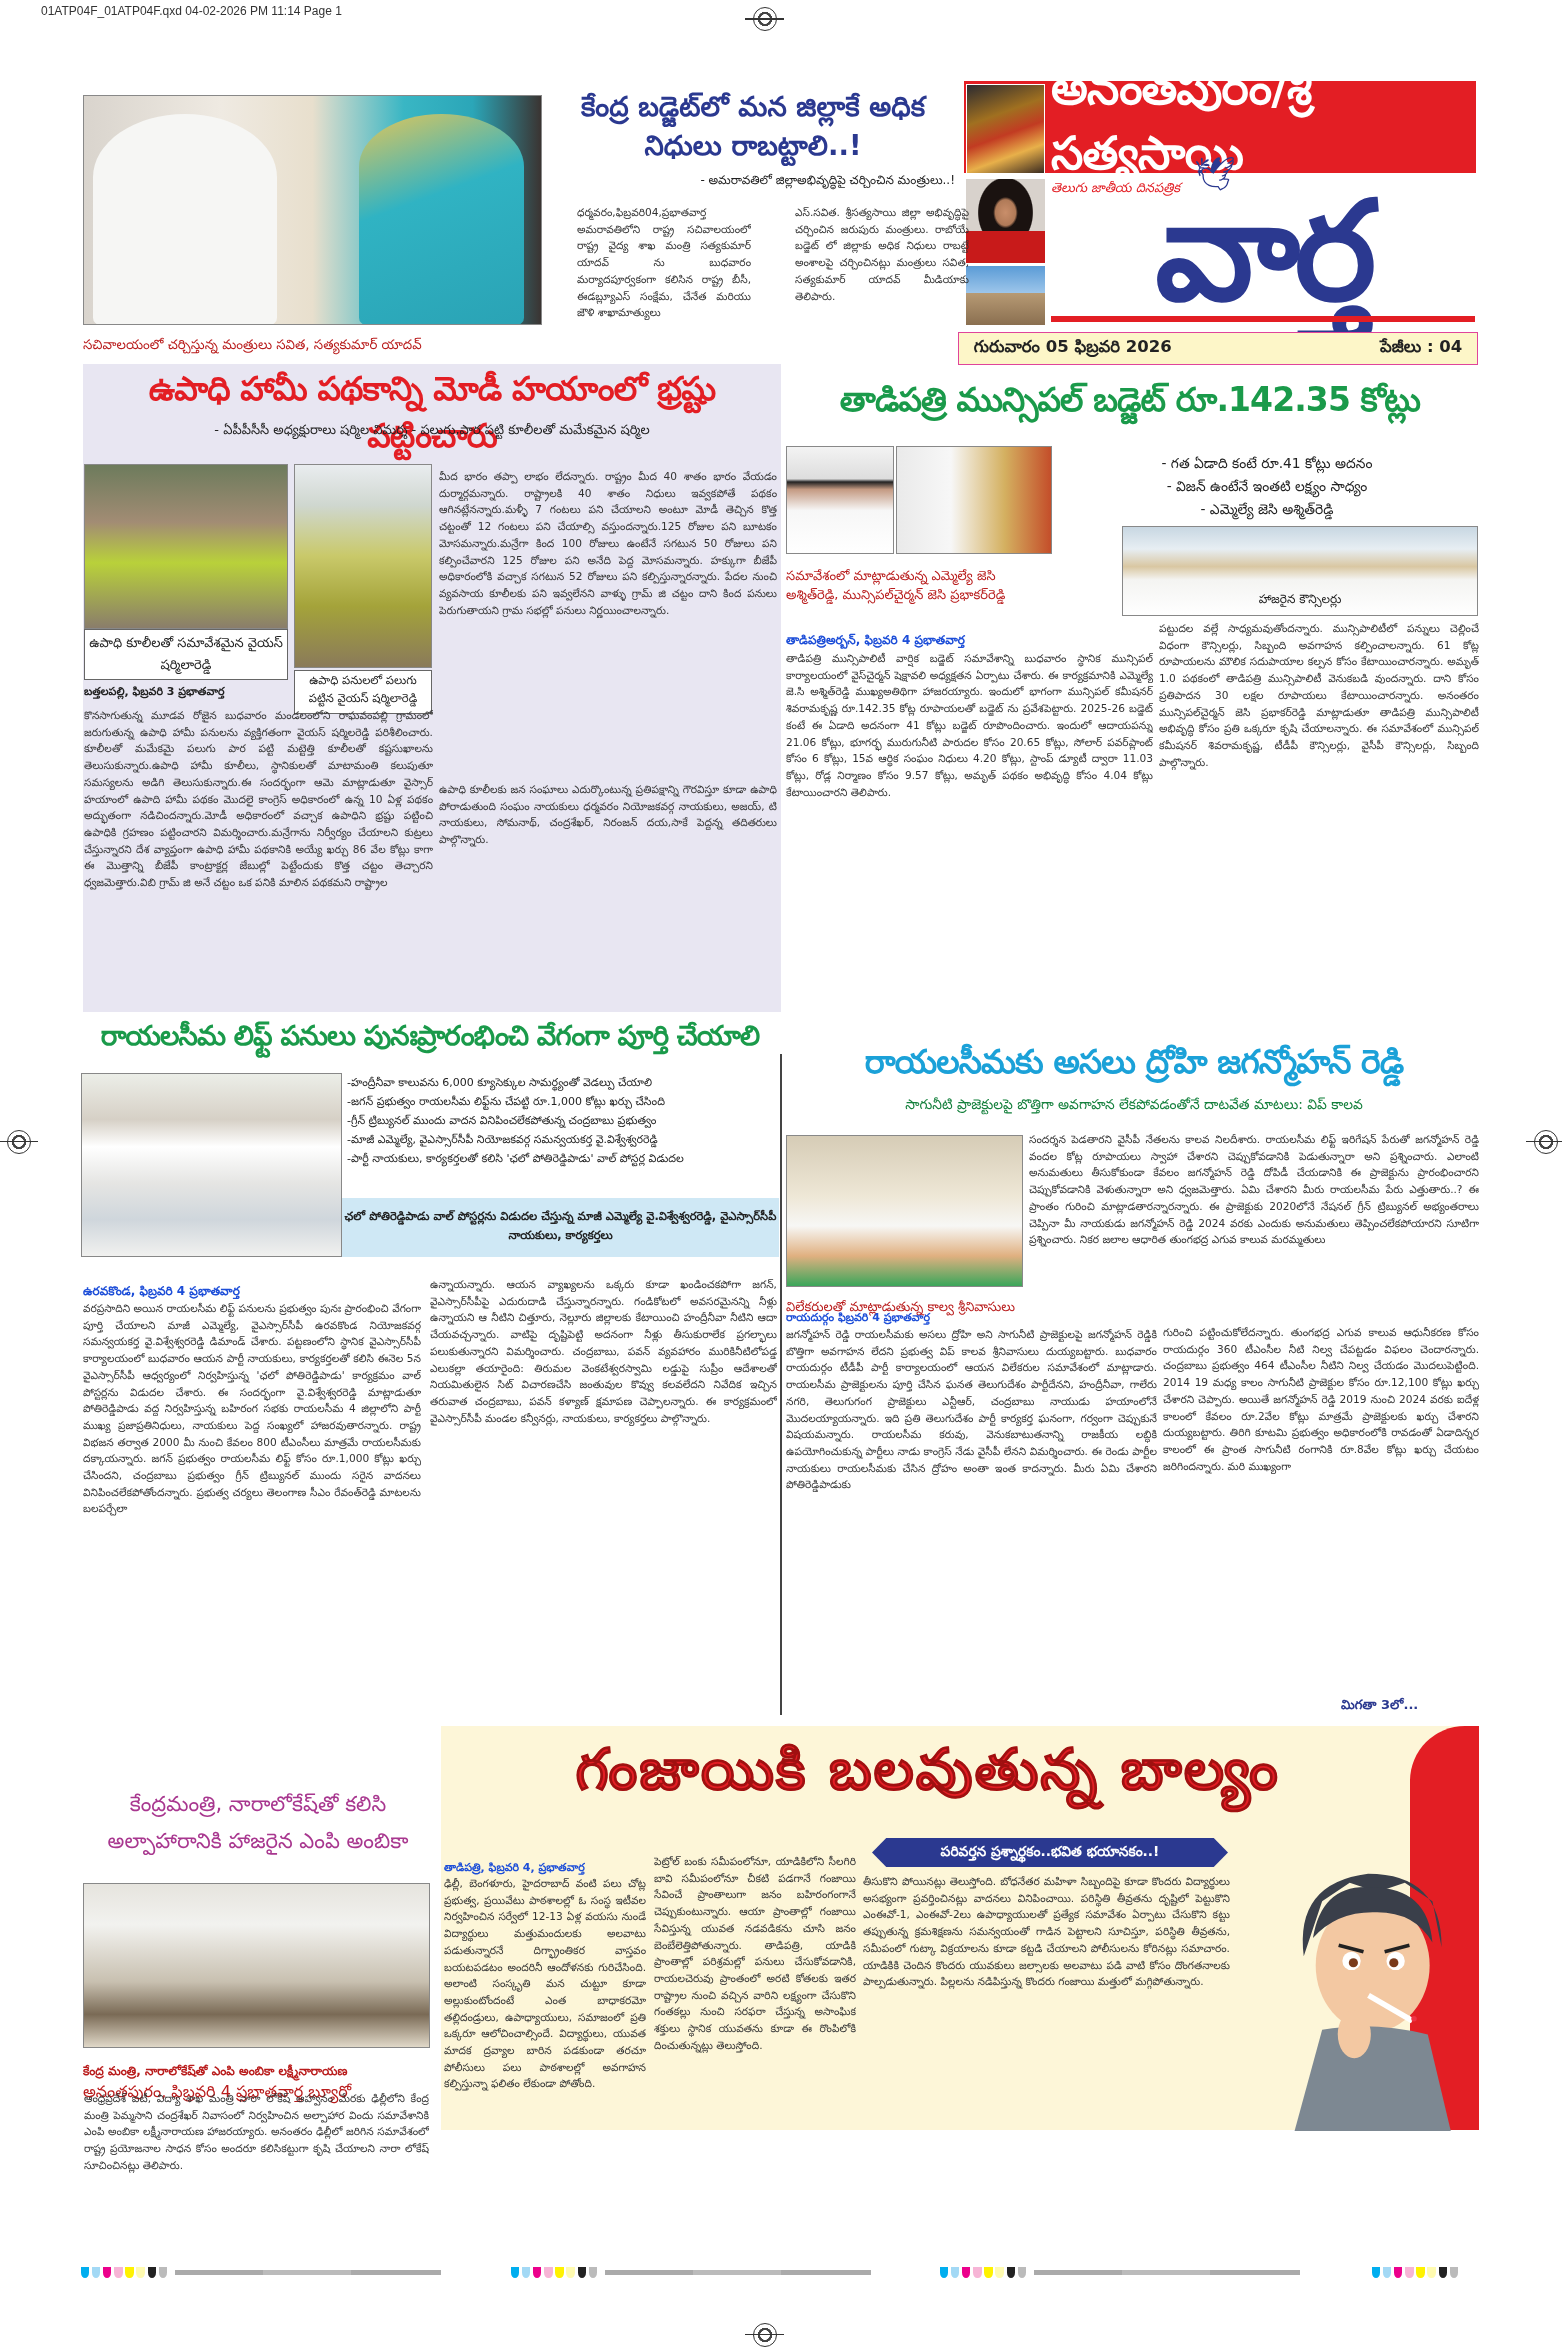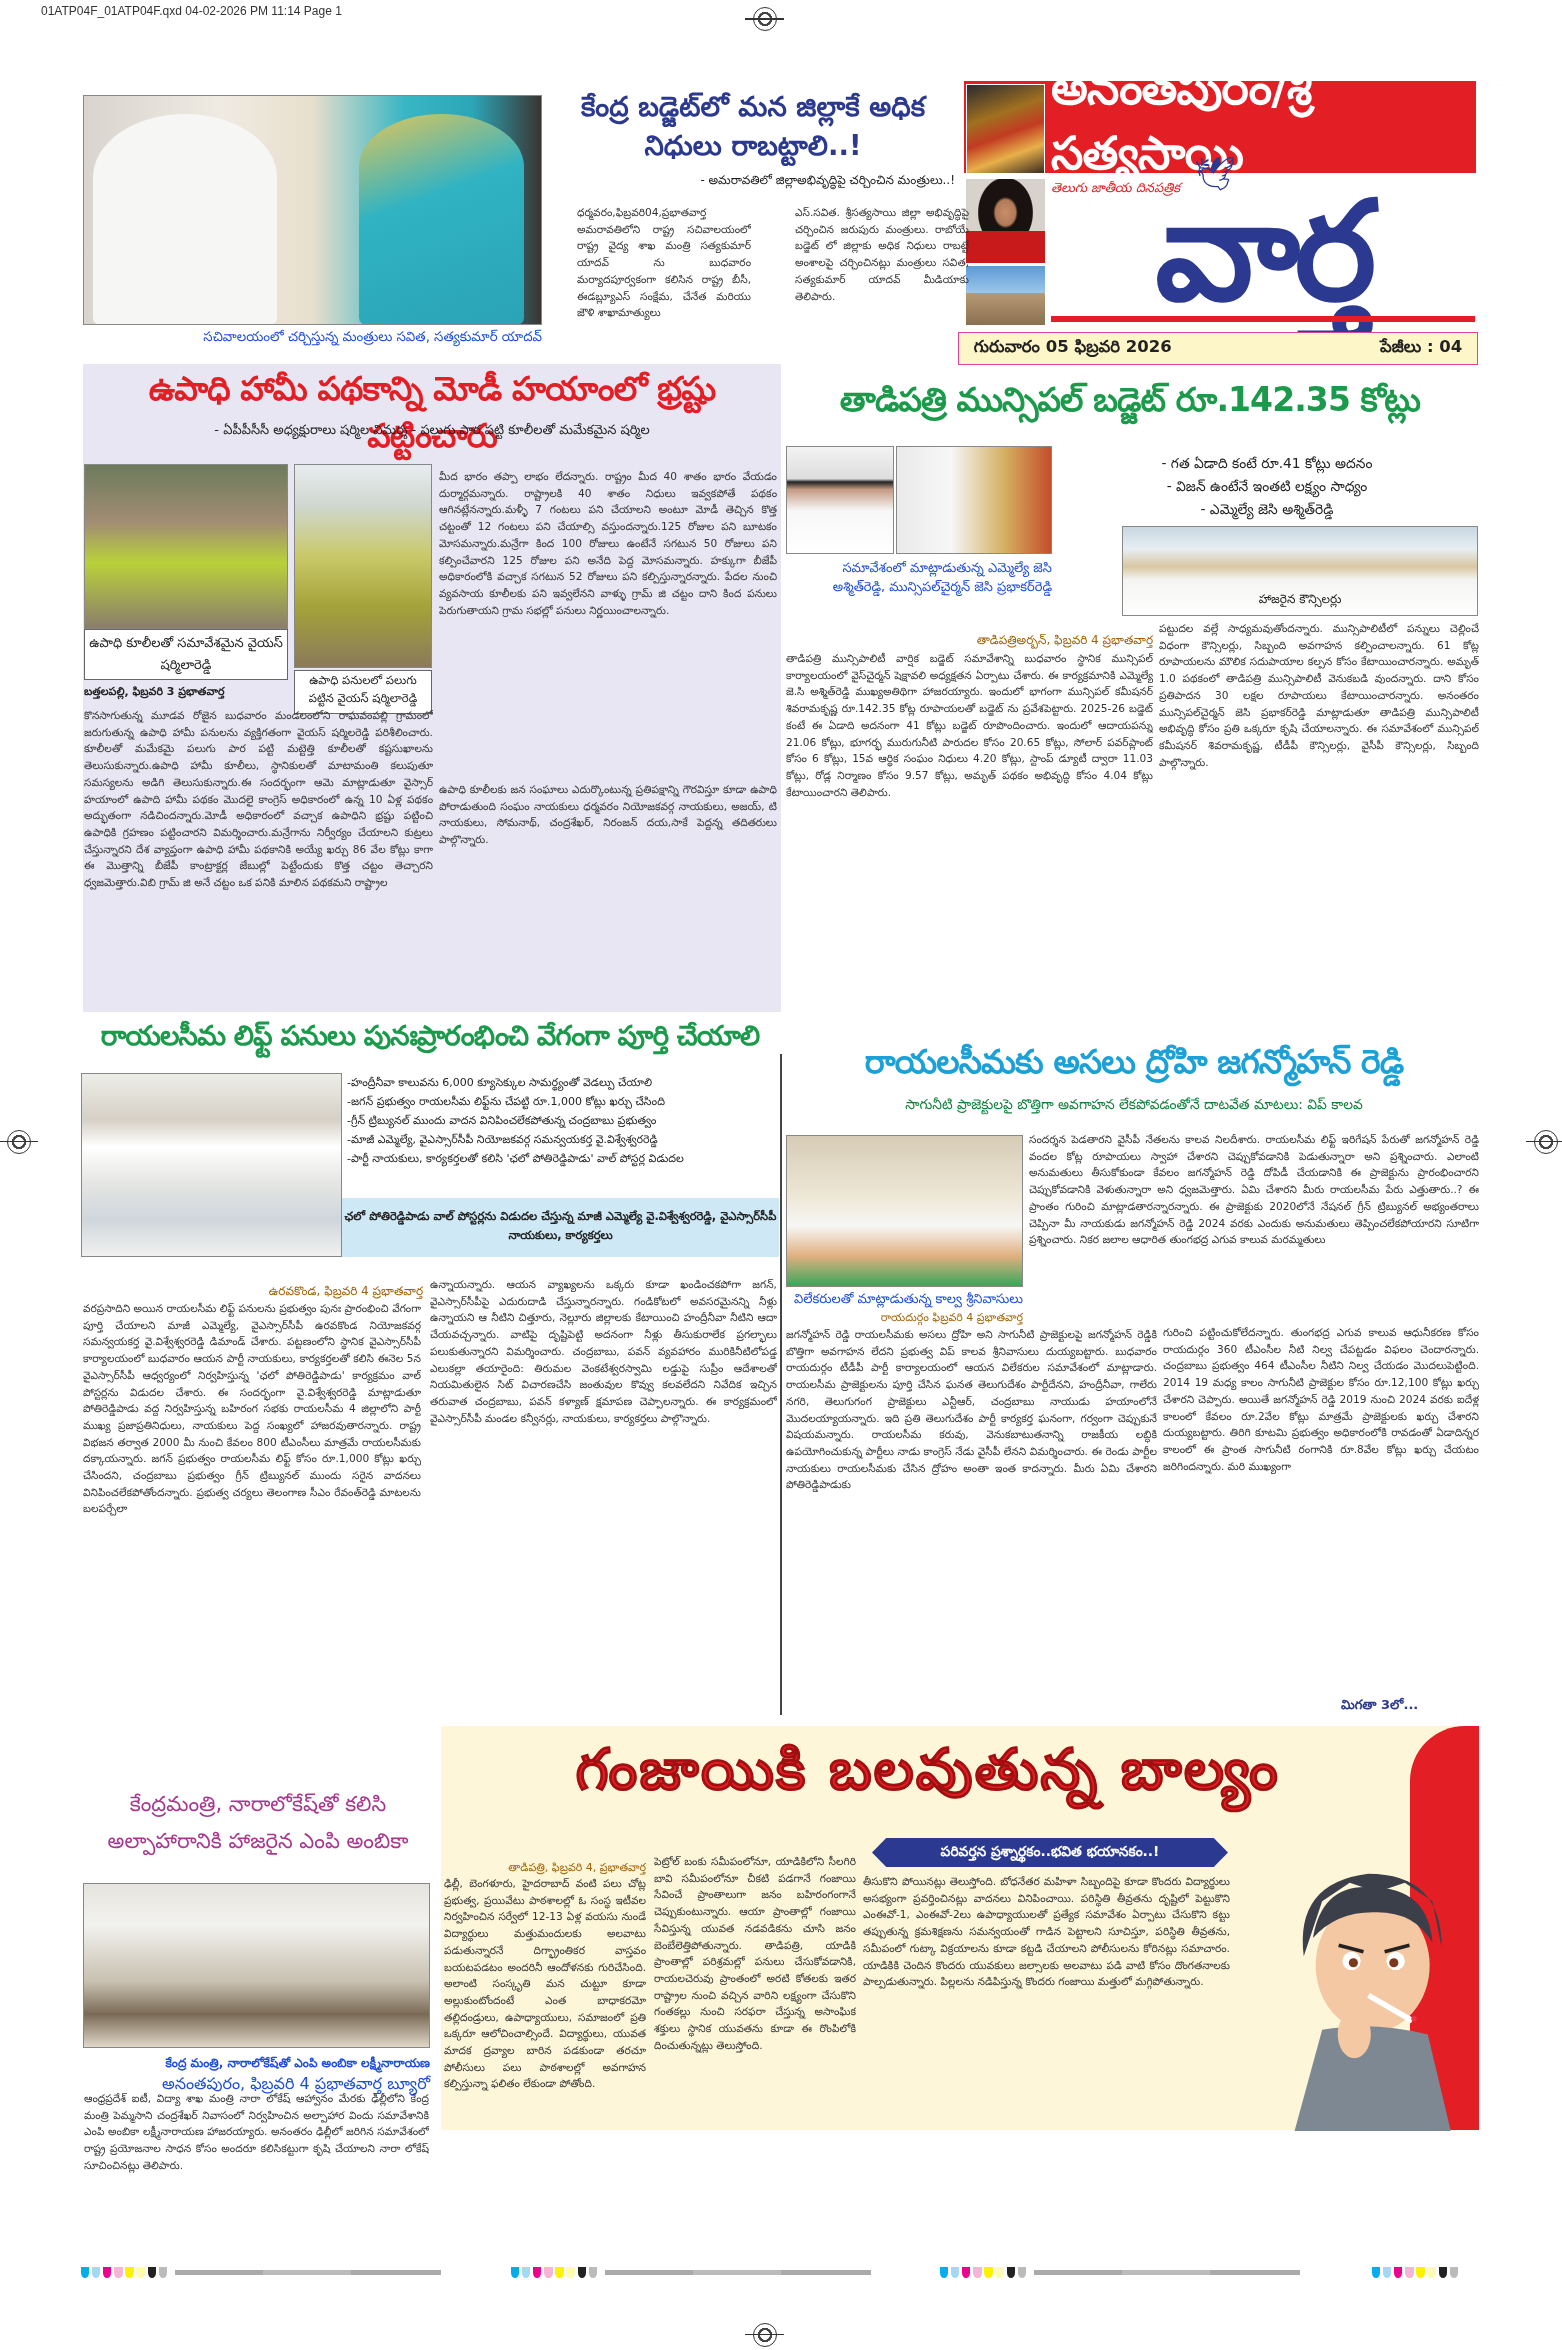--- a/index.html
+++ b/index.html
@@ -4,22 +4,22 @@
 <style>
   * { box-sizing: border-box; margin: 0; padding: 0; }
   html, body { width: 1563px; height: 2351px; background: #fff; overflow: hidden; }
   body { position: relative; font-family: "DejaVu Sans", sans-serif; color: #222; }
   .abs { position: absolute; }
   .slug { left: 41px; top: 3.7px; font-family: "Liberation Sans", sans-serif; font-size: 12px; color: #333; }
   .reg { width: 24px; height: 24px; border-radius: 50%; border: 1.8px solid #333; background: radial-gradient(circle, #fff 30%, #444 32%, #444 45%, #fff 47%); }
   .reg::before { content:""; position:absolute; left:-9.2px; top:10px; width:39px; height:1.4px; background:#333; }
   .photo { border: 1.8px solid #888; overflow: hidden; }
   .bodytext { font-size: 10.6px; line-height: 16.7px; color: #333; text-align: justify; overflow: hidden; }
-  .caption { font-size: 13.8px; text-align: right; color: #1d4ed8; line-height: 20px; }
-  .dateline { font-size: 12px; font-weight: normal; text-align: right; color: #a16207; }
+  .caption { font-size: 13.8px; text-align: left; color: #b91c1c; line-height: 20px; margin-top: 8px; }
+  .dateline { font-size: 12px; font-weight: bold; text-align: left; color: #1d4ed8; }
 
   
   .mast-red { left: 964px; top: 81px; width: 512px; height: 92px; background: #e31e24; }
   .mast-red-text { left: 1051px; top: 84px; width: 422px; height: 84px; color: #fff; font-size: 46px; font-weight: bold; display:flex; align-items:center; justify-content:center; letter-spacing: -0.9px; font-family: "DejaVu Sans", sans-serif; }
   .mast-img1 { left: 966px; top: 84px; width: 79px; height: 90px; background: linear-gradient(160deg,#2b2a30 0%,#a07020 35%,#c23b22 55%,#e8b04a 75%,#3a2a20 100%); border:0.9px solid #fff; }
   .mast-img2 { left: 966px; top: 179px; width: 79px; height: 84px; background: radial-gradient(ellipse at 50% 40%, #c98e6a 0%, #b07a58 18%, #1a1210 22%, #1a1210 48%, #d8d2cc 50%); }
   .mast-img2::after { content:""; position:absolute; left:0; bottom:0; width:100%; height:38%; background:#c81a1a; }
   .mast-img3 { left: 966px; top: 266px; width: 79px; height: 59px; background: linear-gradient(180deg,#5a9bd6 0%,#9cc5ea 45%,#b79a74 46%,#8a6f50 100%); }
   .tagline { left: 1051px; top: 180px; font-size: 13px; color: #e31e24; font-style: italic; }
   .logo-text { left: 1047px; top: 174px; width: 432px; height: 147px; color: #2b3990; font-size: 138px; font-weight: bold; display:flex; align-items:flex-end; justify-content:center; line-height: 138px; letter-spacing: -5.5px; }

